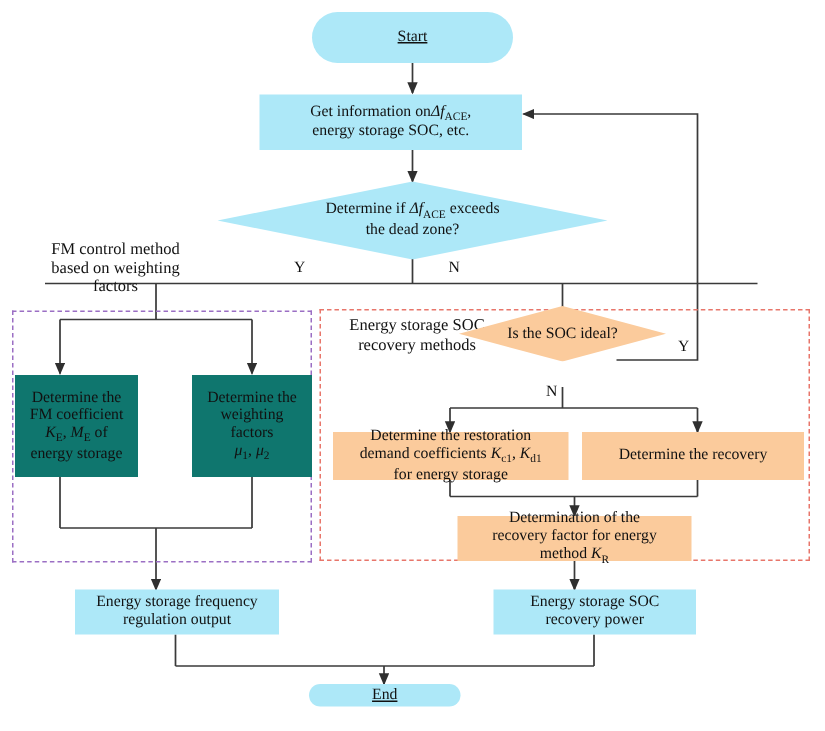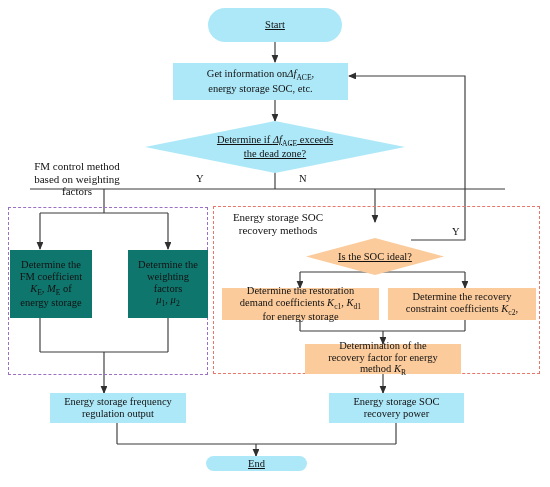--- a/index.html
+++ b/index.html
@@ -18,21 +18,21 @@
     font-size:10.5px;
   }
   .node .inner{padding:0 3px;}
 
   
   .stadium{background:#ade8f8;border-radius:22px;text-decoration:underline;}
   .rect-blue{background:#ade8f8;}
   .rect-green{background:#0f766e;}
   .rect-orange{background:#fbcb9c;}
 
-  .diamond{background:transparent;text-decoration:underline;}
+  .diamond{background:transparent;}
   .diamond .dshape{position:absolute;left:0;top:0;width:100%;height:100%;}
   .diamond .dtext{position:relative;z-index:2;width:86%;}
 
   
   .frame{position:absolute;box-sizing:border-box;background:transparent;}
   .frame-purple{border:1.4px dashed #9b6fc4;}
   .frame-red{border:1.4px dashed #e8766b;}
 
   .flabel{
     position:absolute;font-size:11px;line-height:1.15;
@@ -129,21 +129,21 @@
   <div class="node diamond" style="left:145px;top:121px;width:260px;height:52px;">
     <svg class="dshape" viewBox="0 0 260 52" preserveAspectRatio="none">
       <polygon points="130,0 260,26 130,52 0,26" fill="#ade8f8"></polygon>
     </svg>
     <div class="dtext">
       <div><span>Determine if </span><span class="ital">Δf</span><span class="sub">ACE</span><span> exceeds</span></div>
       <div>the dead zone?</div>
     </div>
   </div>
 
-  <div class="node diamond" style="left:306px;top:238px;width:138px;height:37px;">
+  <div class="node diamond" style="left:306px;top:204px;width:138px;height:37px;">
     <svg class="dshape" viewBox="0 0 138 37" preserveAspectRatio="none">
       <polygon points="69,0 138,18.5 69,37 0,18.5" fill="#fbcb9c"></polygon>
     </svg>
     <div class="dtext">Is the SOC ideal?</div>
   </div>
 
   <div class="node rect-green" style="left:10px;top:250px;width:82px;height:68px;">
     <div class="inner">
       <div>Determine the</div>
       <div>FM coefficient</div>
@@ -165,21 +165,20 @@
     <div class="inner">
       <div>Determine the restoration</div>
       <div><span>demand coefficients </span><span class="ital">K</span><span class="sub">c1</span><span>, </span><span class="ital">K</span><span class="sub">d1</span></div>
       <div>for energy storage</div>
     </div>
   </div>
 
   <div class="node rect-orange" style="left:388px;top:288px;width:148px;height:32px;">
     <div class="inner">
       <div>Determine the recovery</div>
-      <div><span>constraint coefficients </span><span class="ital">K</span><span class="sub">c2</span><span>,</span></div>
     </div>
   </div>
 
   <div class="node rect-orange" style="left:305px;top:344px;width:156px;height:30px;">
     <div class="inner">
       <div>Determination of the</div>
       <div>recovery factor for energy</div>
       <div><span>method </span><span class="ital">K</span><span class="sub">R</span></div>
     </div>
   </div>

